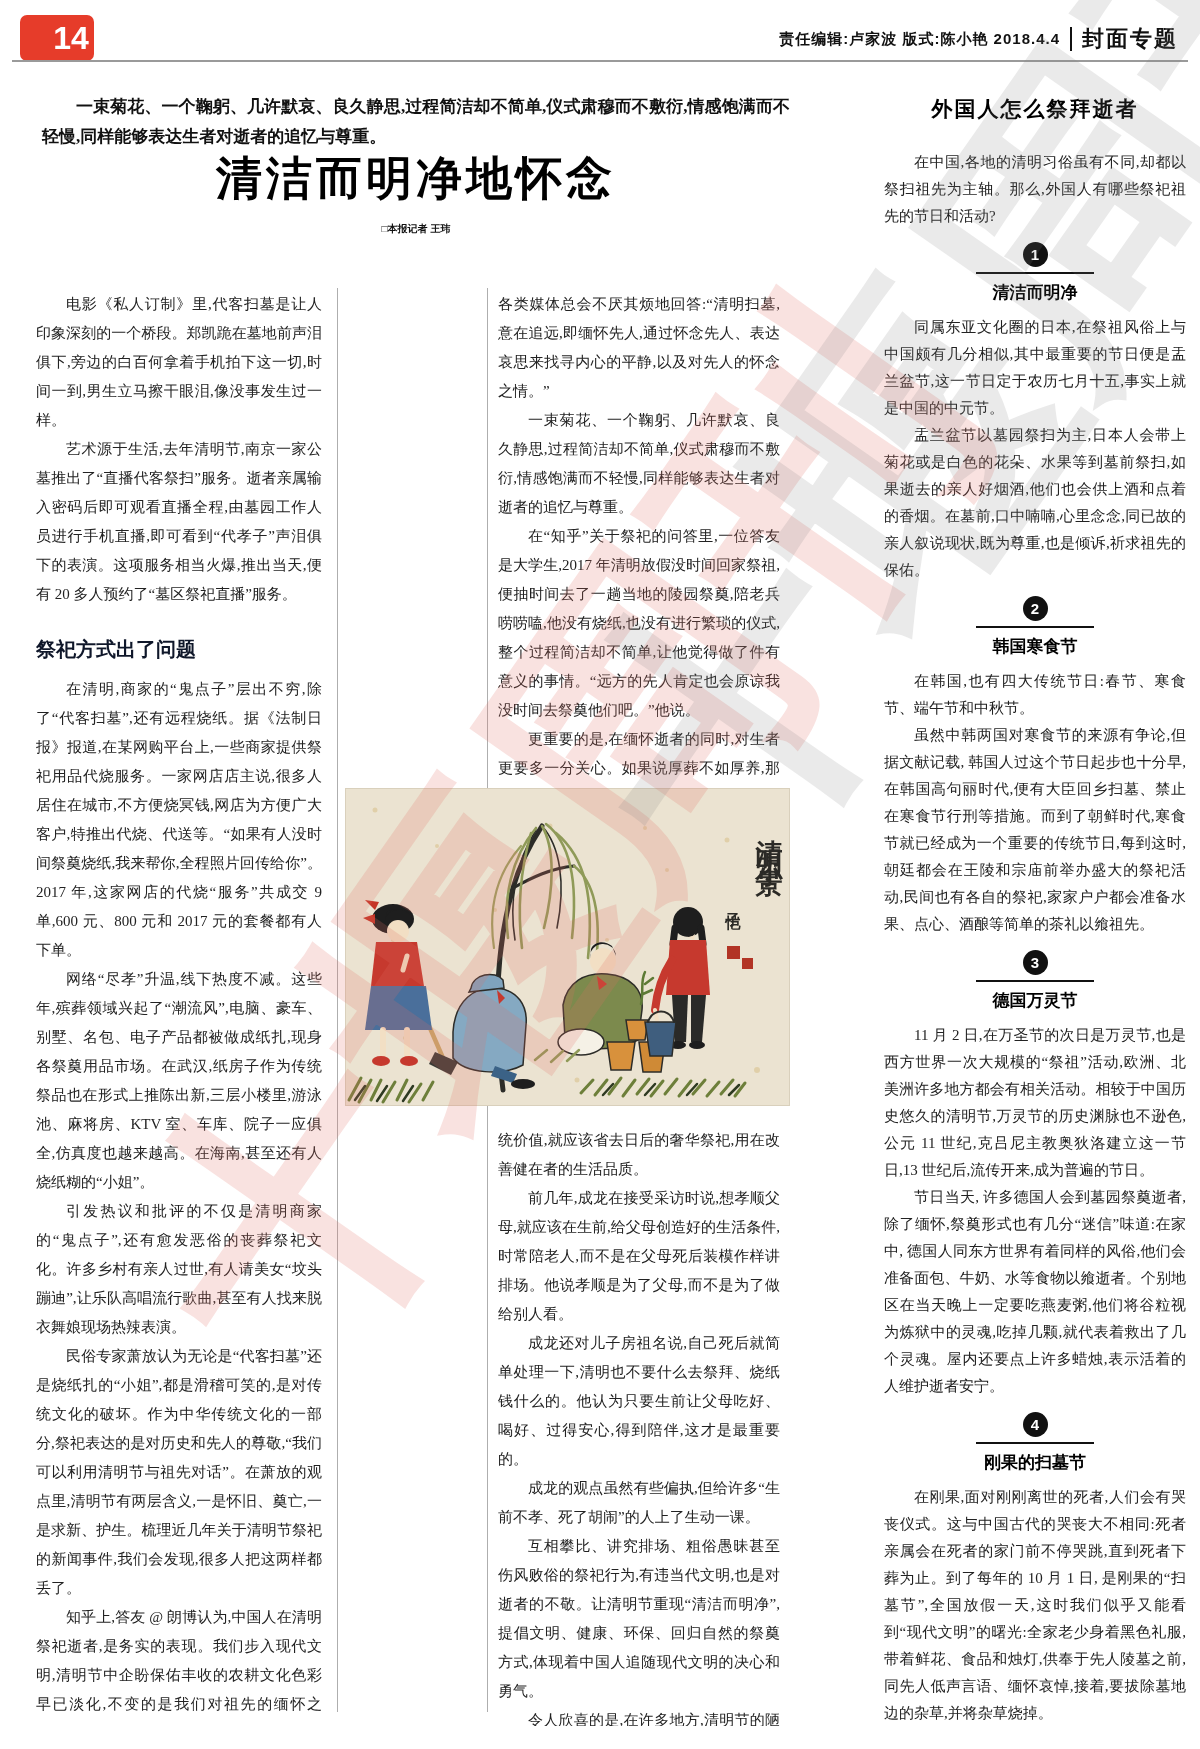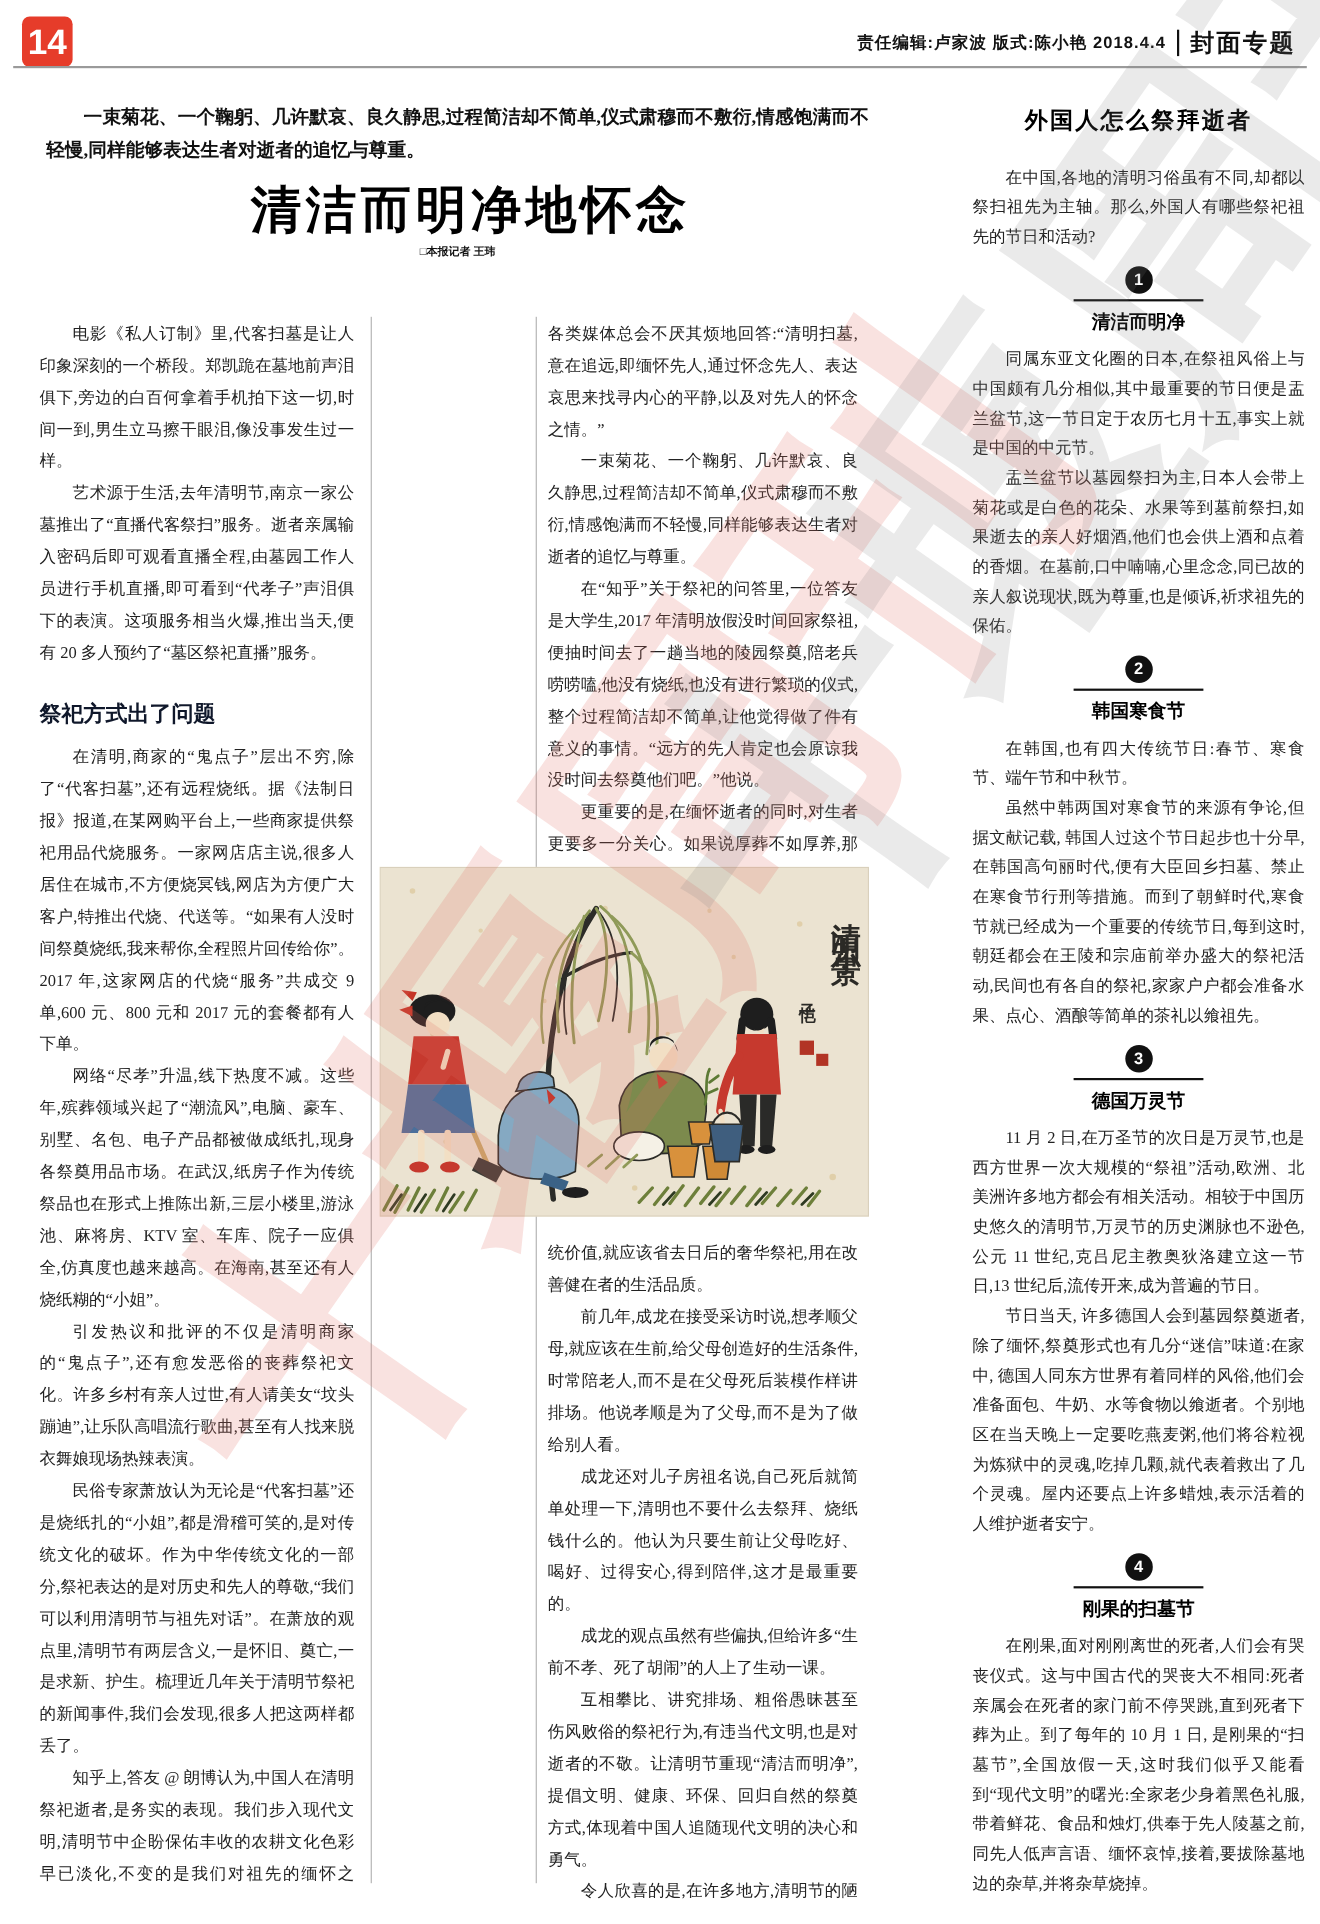--- a/index.html
+++ b/index.html
@@ -1,30 +1,30 @@
 <!DOCTYPE html>
 <html><head>
 <meta charset="utf-8">
 <style>
   html,body{margin:0;padding:0;}
   body{width:1200px;height:1749px;background:#ffffff;font-family:"Liberation Serif","DejaVu Serif",serif;color:#1c1c1c;}
   .page{position:relative;width:1200px;height:1749px;overflow:hidden;background:#fff;}
 
   
-  .pagenum-box{position:absolute;left:20px;top:15px;width:46px;height:46px;background:#e63c2a;border-radius:7px;display:flex;align-items:center;justify-content:center;}
+  .pagenum-box{position:absolute;left:20px;top:15px;width:46px;height:46px;background:#e63c2a;border-radius:7px;display:flex;align-items:center;justify-content:center;padding-left:28px;}
   .pagenum-box span{color:#fff;font-family:"Liberation Sans",sans-serif;font-weight:bold;font-size:32px;line-height:1;}
   .header-right{position:absolute;top:24px;right:22px;display:flex;align-items:center;gap:10px;}
   .editor-info{font-family:"Liberation Sans",sans-serif;font-weight:bold;font-size:15px;color:#111;letter-spacing:1px;}
   .header-divider{width:2px;height:24px;background:#111;}
   .section-label{font-family:"Liberation Sans",sans-serif;font-weight:bold;font-size:22px;color:#111;letter-spacing:2px;}
   .header-rule{position:absolute;left:12px;top:60px;width:1176px;height:2px;background:#9a9a9a;}
 
   
   .intro{position:absolute;left:42px;top:92px;width:748px;margin:0;font-weight:bold;font-size:17px;line-height:30px;text-align:justify;text-indent:2em;color:#111;}
-  .main-title{position:absolute;left:42px;top:148px;width:748px;margin:12px;text-align:center;font-size:46px;font-weight:bold;letter-spacing:4px;color:#000;}
+  .main-title{position:absolute;left:42px;top:148px;width:748px;margin:0;text-align:center;font-size:46px;font-weight:bold;letter-spacing:4px;color:#000;}
   .byline{position:absolute;left:42px;top:222px;width:748px;margin:0;text-align:center;font-family:"Liberation Sans",sans-serif;font-weight:bold;font-size:10px;color:#111;}
 
   
   .vrule{position:absolute;top:288px;height:1424px;width:1px;background:#aeaeae;}
   .vrule1{left:337px;}
   .vrule2{left:487px;}
 
   
   .col{position:absolute;font-size:15px;line-height:29px;text-align:justify;color:#222;overflow:hidden;}
   .col p{margin:0;text-indent:2em;}

